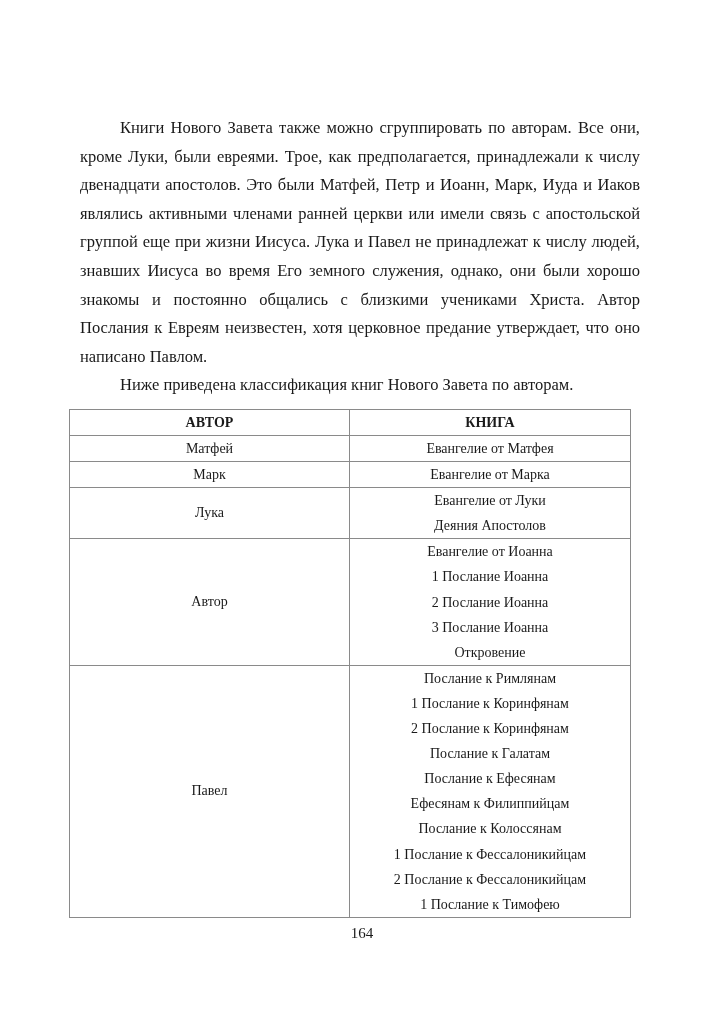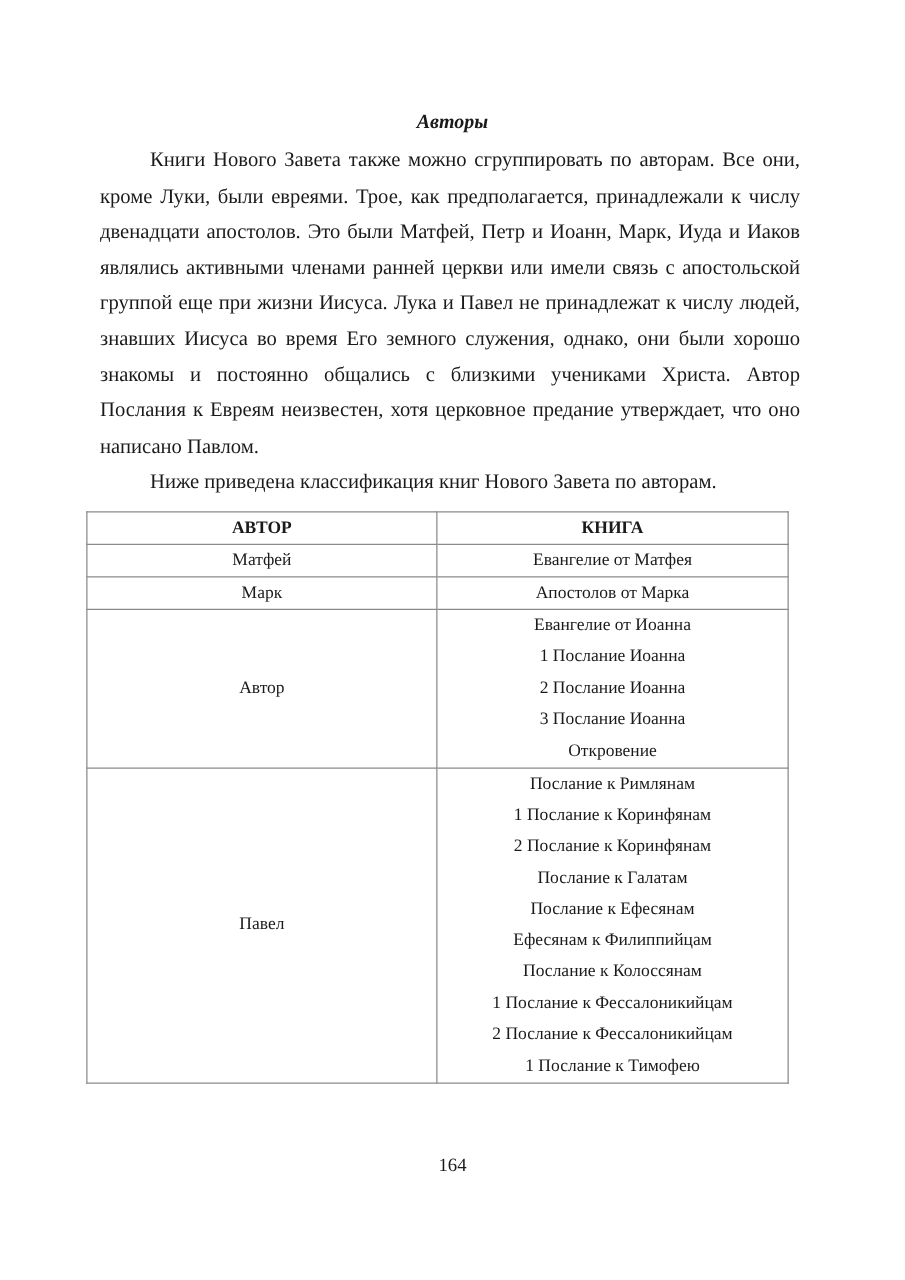--- a/index.html
+++ b/index.html
@@ -39,21 +39,20 @@
   }
   .page-number {
     position: absolute; left: 0; width: 724px; top: 925px;
     text-align: center; font-size: 15px;
   }
 </style>
 </head>
 <body>
 
 <div class="page">
-  <h2 class="heading">Авторы</h2>
 
   <div class="body-text">
     <p class="intro">Книги Нового Завета также можно сгруппировать по авторам. Все они, кроме Луки, были евреями. Трое, как предполагается, принадлежали к числу двенадцати апостолов. Это были Матфей, Петр и Иоанн, Марк, Иуда и Иаков являлись активными членами ранней церкви или имели связь с апостольской группой еще при жизни Иисуса. Лука и Павел не принадлежат к числу людей, знавших Иисуса во время Его земного служения, однако, они были хорошо знакомы и постоянно общались с близкими учениками Христа. Автор Послания к Евреям неизвестен, хотя церковное предание утверждает, что оно написано Павлом.</p>
     <p class="last">Ниже приведена классификация книг Нового Завета по авторам.</p>
   </div>
 
   <table class="authors">
     <thead>
       <tr>
         <th>АВТОР</th>
@@ -63,21 +62,28 @@
     <tbody id="table-body">
         <tr>
           <td class="author">Матфей</td>
           <td>
             <span class="book">Евангелие от Матфея</span>
           </td>
         </tr>
         <tr>
           <td class="author">Марк</td>
           <td>
-            <span class="book">Апостолов от Марка</span>
+            <span class="book">Евангелие от Марка</span>
+          </td>
+        </tr>
+        <tr>
+          <td class="author">Лука</td>
+          <td>
+            <span class="book">Евангелие от Луки</span>
+            <span class="book">Деяния Апостолов</span>
           </td>
         </tr>
         <tr>
           <td class="author">Автор</td>
           <td>
             <span class="book">Евангелие от Иоанна</span>
             <span class="book">1 Послание Иоанна</span>
             <span class="book">2 Послание Иоанна</span>
             <span class="book">3 Послание Иоанна</span>
             <span class="book">Откровение</span>

